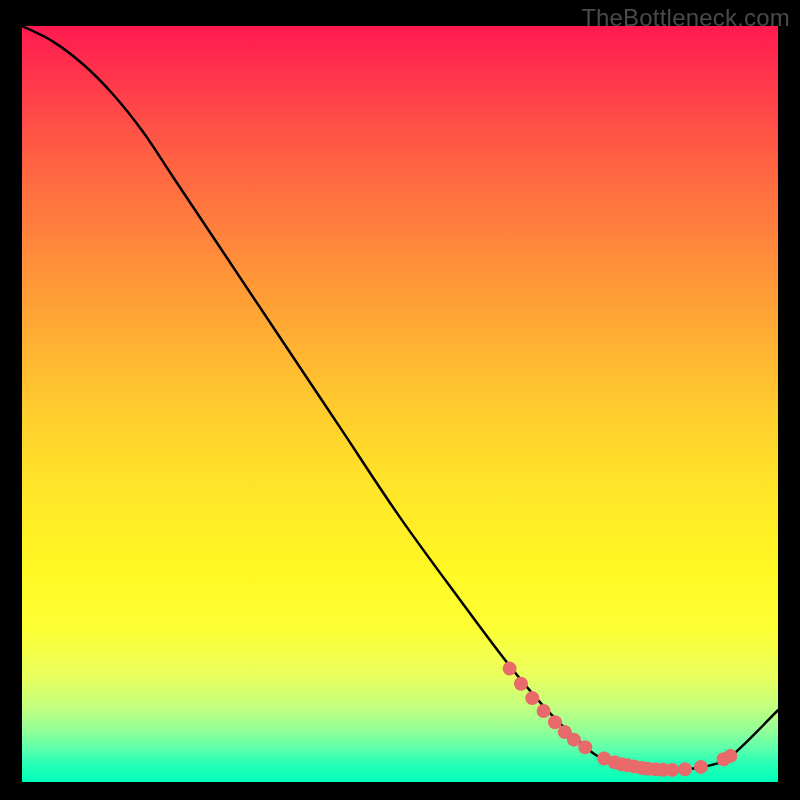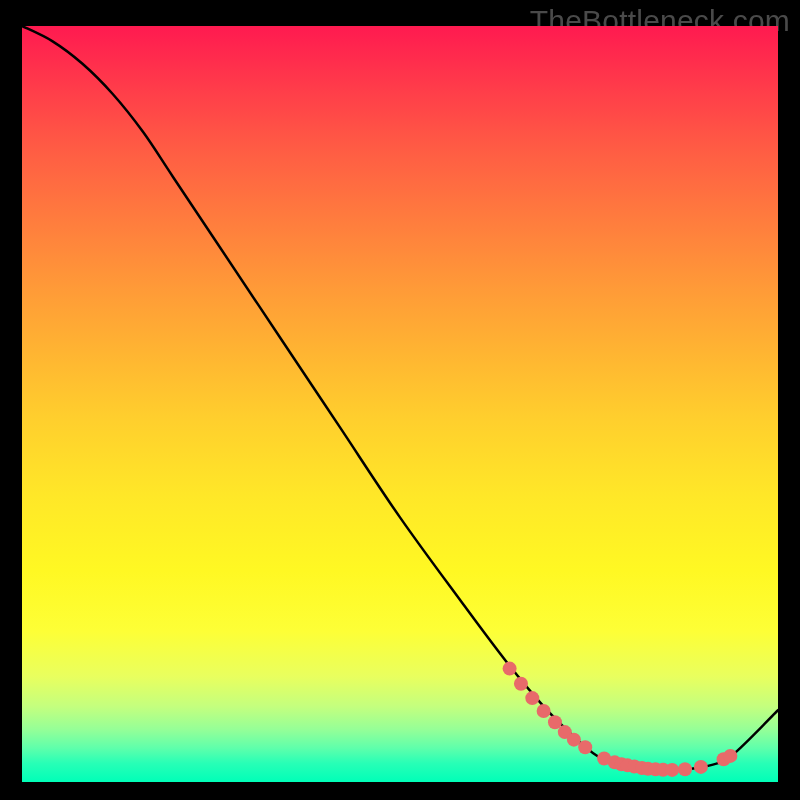--- a/index.html
+++ b/index.html
@@ -8,21 +8,21 @@
     height: 800px;
     background: #000;
     position: relative;
     font-family: Arial, Helvetica, sans-serif;
   }
   .watermark {
     position: absolute;
     top: 4px;
     right: 10px;
     color: #4a4a4a;
-    font-size: 30px;
+    font-size: 24px;
     font-weight: 500;
     letter-spacing: 0.2px;
   }
   .plot-area {
     position: absolute;
     left: 22px;
     top: 26px;
     width: 756px;
     height: 756px;
     overflow: hidden;

